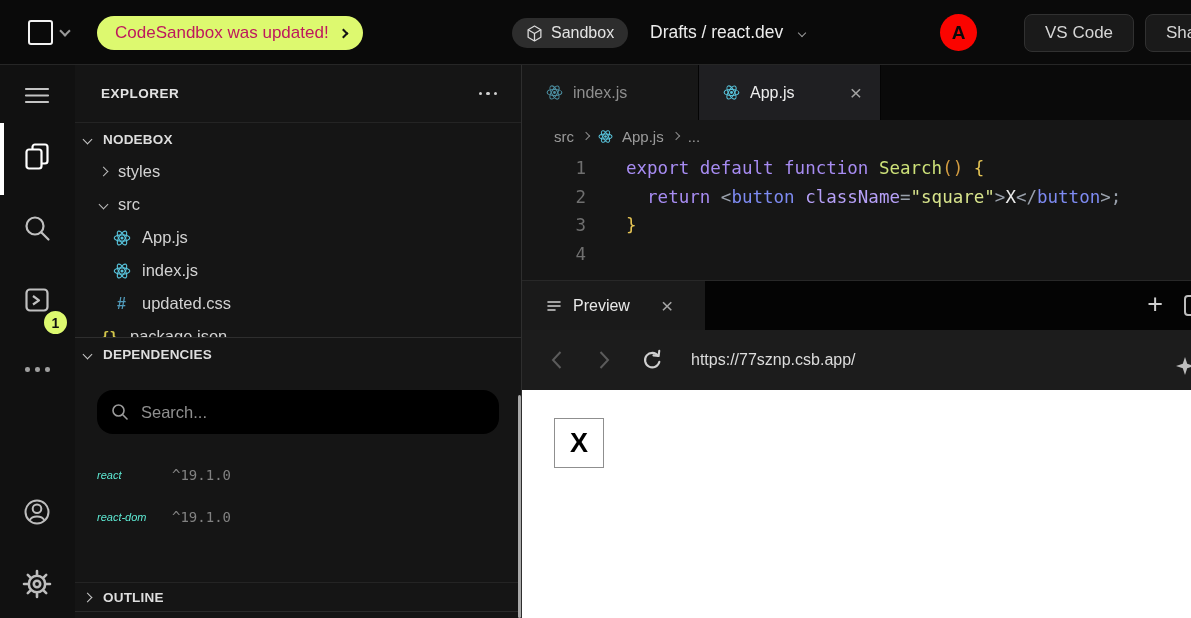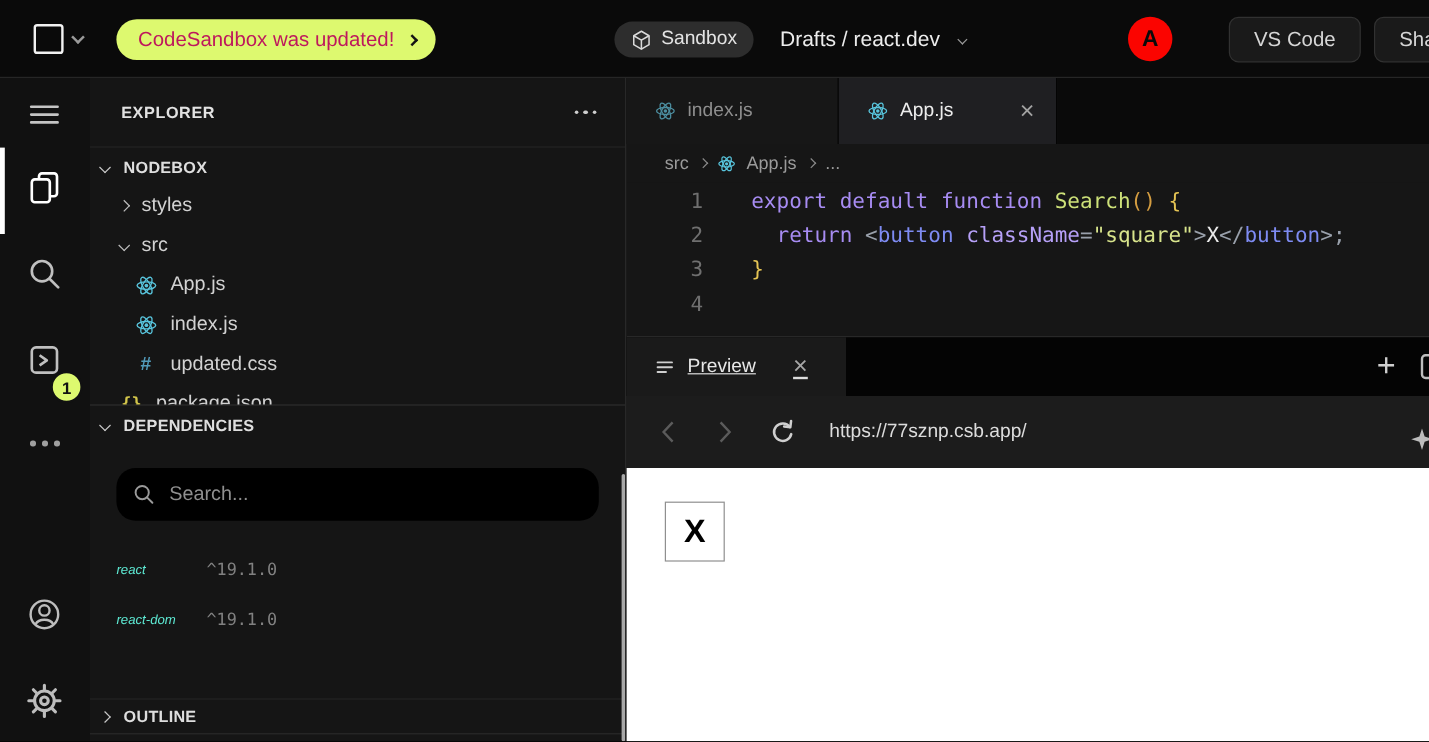--- a/index.html
+++ b/index.html
@@ -74,21 +74,21 @@
   .crumbs .chev{border-color:#8b8b8b;}
   .code{height:128px;background:#161616;padding-top:2px;flex:none;overflow:hidden;
         font-family:"DejaVu Sans Mono",monospace;font-size:17.5px;line-height:28.5px;}
   .code-row{display:flex;height:28.5px;}
   .ln{width:64px;text-align:right;color:#6f6f6f;flex:none;}
   .lc{padding-left:40px;white-space:pre;}
   .tk-kw{color:#a78cf2;} .tk-fn{color:#cde179;} .tk-par{color:#d49d41;} .tk-brc{color:#e5c454;}
   .tk-tag{color:#7e8bf2;} .tk-attr{color:#b6a0f7;} .tk-str{color:#d8e48c;} .tk-pun{color:#99a0ab;}
   .tk-txt{color:#eaeaea;} .tk-pln{color:#d4d4d4;}
   
-  .prevstrip{height:50px;background:#040404;border-top:1px solid #282828;position:relative;display:flex;flex:none;text-decoration:underline;}
+  .prevstrip{height:50px;background:#040404;border-top:1px solid #282828;position:relative;display:flex;flex:none;}
   .prevtab{width:183px;background:#1a1a1a;display:flex;align-items:center;padding-left:24px;gap:11px;
            color:#e8e8e8;font-size:16px;cursor:pointer;}
   .prevtab .close{margin-left:20px;color:#a6a6a6;font-size:21px;line-height:1;}
   .plus{position:absolute;right:28px;top:8px;font-size:27px;font-weight:300;color:#cfcfcf;cursor:pointer;}
   .bracket{position:absolute;left:662px;top:14px;width:24px;height:21px;border:2px solid #bdbdbd;border-radius:4px;cursor:pointer;}
   .prevnav{height:60px;background:#1c1c1c;position:relative;flex:none;}
   .nav-ic{position:absolute;top:20px;cursor:pointer;}
   .url{position:absolute;left:169px;top:0;height:100%;display:flex;align-items:center;color:#dcdcdc;font-size:16px;cursor:text;}
   .sparkle{position:absolute;left:653px;top:26px;cursor:pointer;}
   .prevcontent{flex:1;background:#ffffff;position:relative;}

